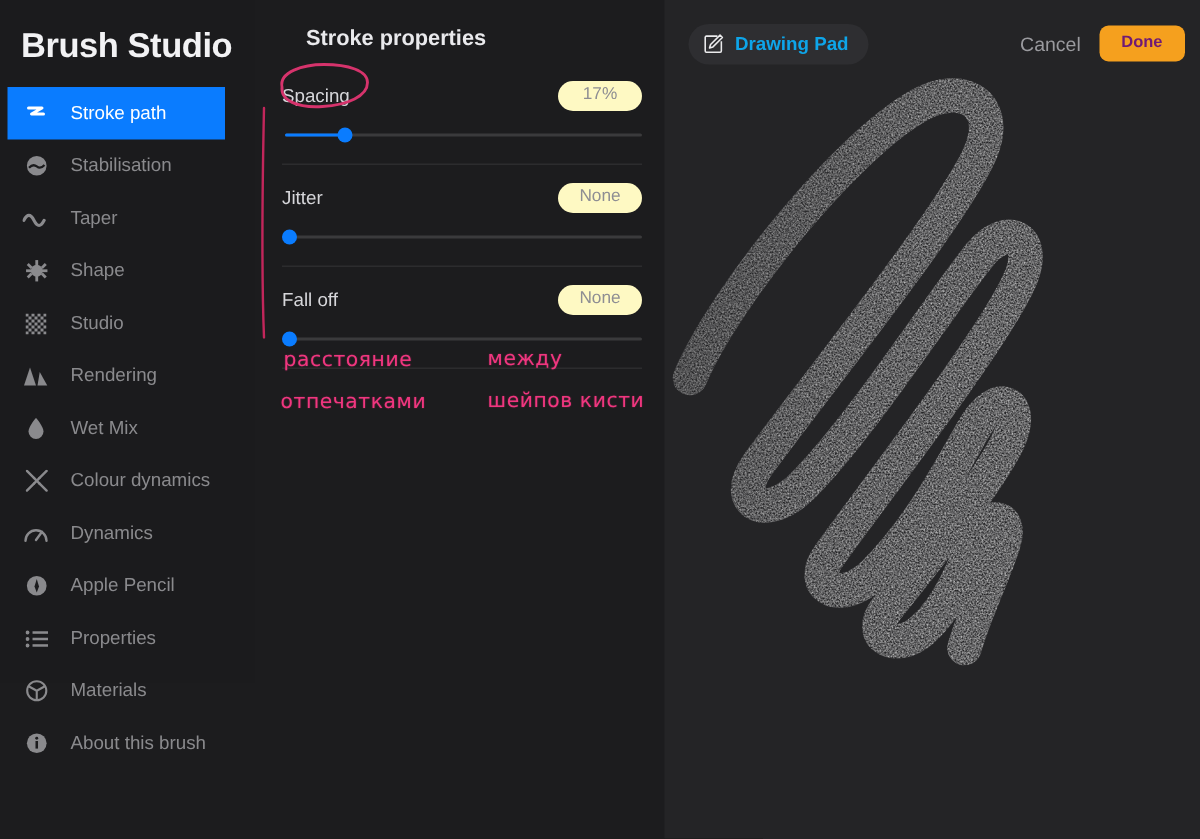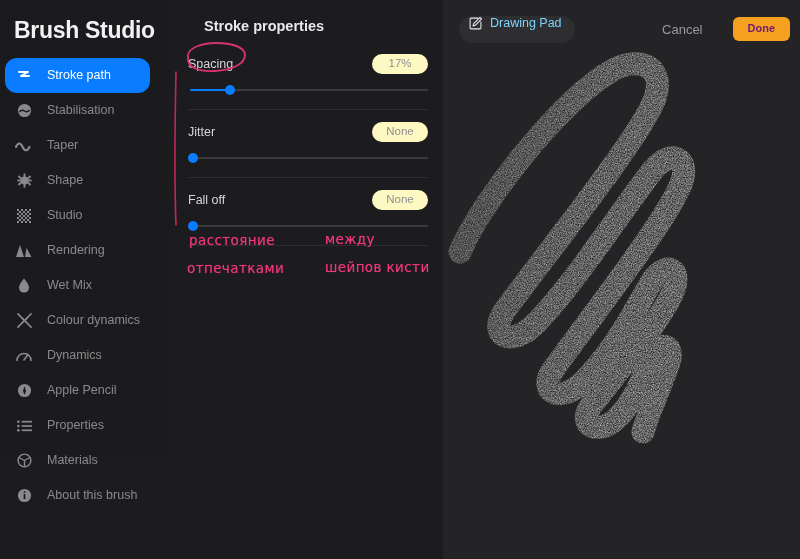--- a/index.html
+++ b/index.html
@@ -33,21 +33,21 @@
     padding: 5px 0 0 14px;
     height: 40px;
   }
   .nav-list { margin-top: 6px; }
   .nav-item {
     display: flex;
     align-items: center;
     height: 35px;
     margin: 0 20px 0 5px;
     padding-left: 9px;
-    border-radius: 12px;
+    border-radius: 0;
     color: #8a8a8d;
     font-size: 12.5px;
     cursor: default;
   }
   .nav-item.active {
     background: #0a7cff;
     color: #ffffff;
   }
   .nav-icon {
     width: 20px; height: 20px;
@@ -156,34 +156,34 @@
   #canvas-topbar {
     position: absolute;
     left: 0; top: 0; right: 0;
     height: 58px;
     display: flex;
     align-items: center;
     padding: 0 10px 0 16px;
   }
   #pad-pill {
     display: flex;
+    align-items: center;
     background: #2e2e31;
     border-radius: 15px;
     height: 27px;
     padding: 0 13px 0 10px;
-    color: #7dd3fc;
+    color: #0ea5e9;
     font-size: 12.5px;
-    font-weight: normal;
+    font-weight: bold;
   }
   #pad-pill .pad-icon { margin-right: 7px; display: flex; }
   #topbar-spacer { flex: 1 1 auto; }
   #cancel-btn {
     color: #9a9a9e;
     font-size: 13px;
-    margin-right: 18px;
     cursor: default;
   }
   #done-btn {
     background: #f5a01e;
     color: #701a75;
     font-size: 11px;
     font-weight: bold;
     border-radius: 6px;
     padding: 6px 15px 7px;
     line-height: 1;

